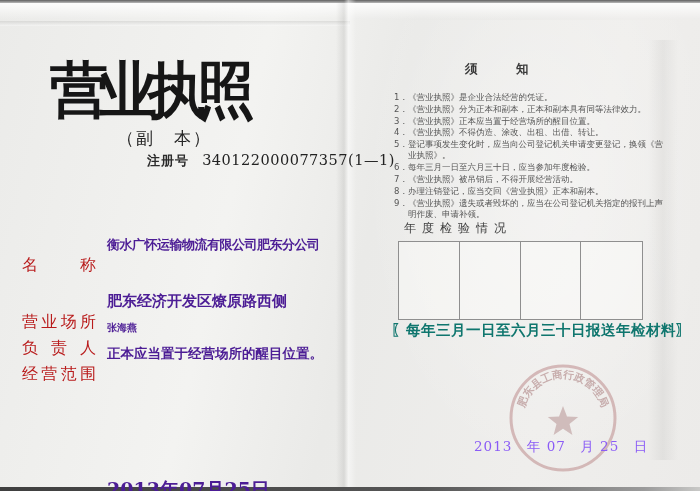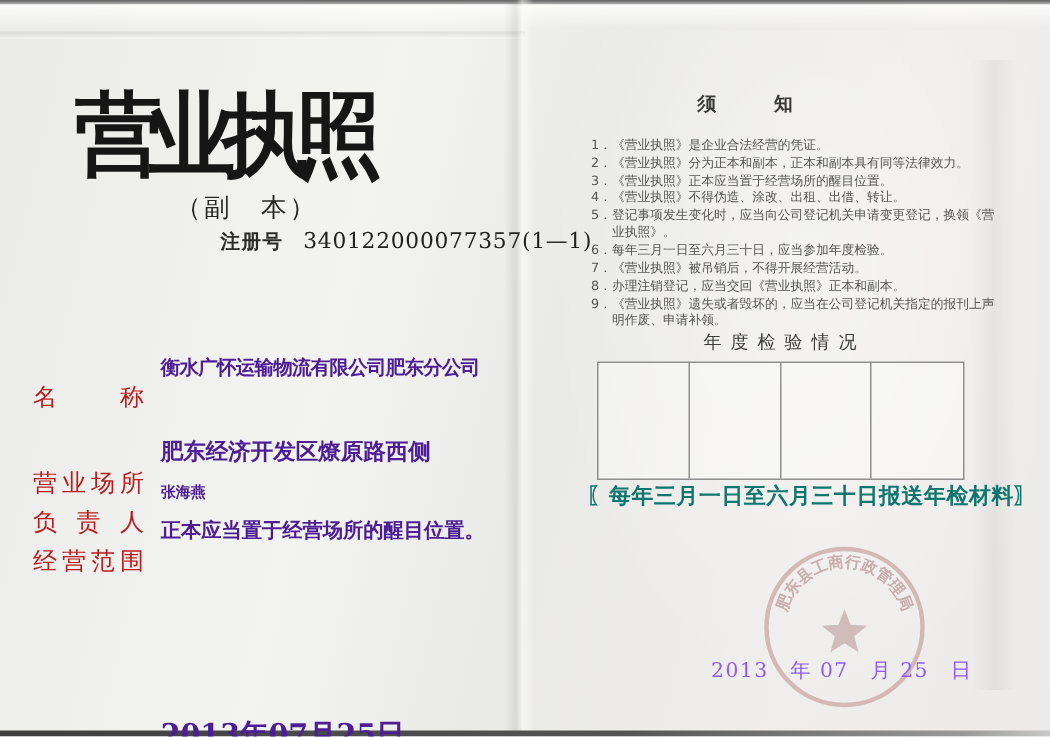--- a/index.html
+++ b/index.html
@@ -44,21 +44,21 @@
   .v-est{font-size:19px;font-family:"DejaVu Serif","Liberation Serif",serif;}
 
   
   .notice-title{left:452px;top:61px;width:136px;text-align:left;font-size:12.5px;
     font-weight:600;letter-spacing:13px;text-indent:13px;color:#3a3a3a;}
   .notice-list{left:394px;top:92px;width:272px;margin:0;padding:0;list-style:none;
     font-size:8.5px;line-height:1.32;color:#555;}
   .notice-list li{display:flex;margin-bottom:.6px;}
   .notice-num{flex:0 0 14px;}
   .notice-text{flex:1;}
-  .insp-title{left:398px;top:220px;width:244px;text-align:center;font-size:12px;
+  .insp-title{left:398px;top:220px;width:244px;text-align:left;font-size:12px;
     letter-spacing:6px;text-indent:6px;color:#3d3d3d;}
   .insp-table{left:398px;top:241px;width:243px;height:77px;display:grid;
     grid-template-columns:repeat(4,1fr);border:1px solid #8f8f8f;
     background:rgba(252,252,250,.45);}
   .insp-cell{border-right:1px solid #8f8f8f;}
   .insp-cell:last-child{border-right:none;}
   .insp-note{left:391px;top:321px;font-size:14.5px;font-weight:700;color:#0f766e;
     letter-spacing:.5px;white-space:nowrap;}
   .seal{left:505px;top:360px;width:116px;height:116px;opacity:.8;}
   .issue-date{left:474px;top:438px;font-size:13.5px;color:#8b5cf6;white-space:nowrap;

